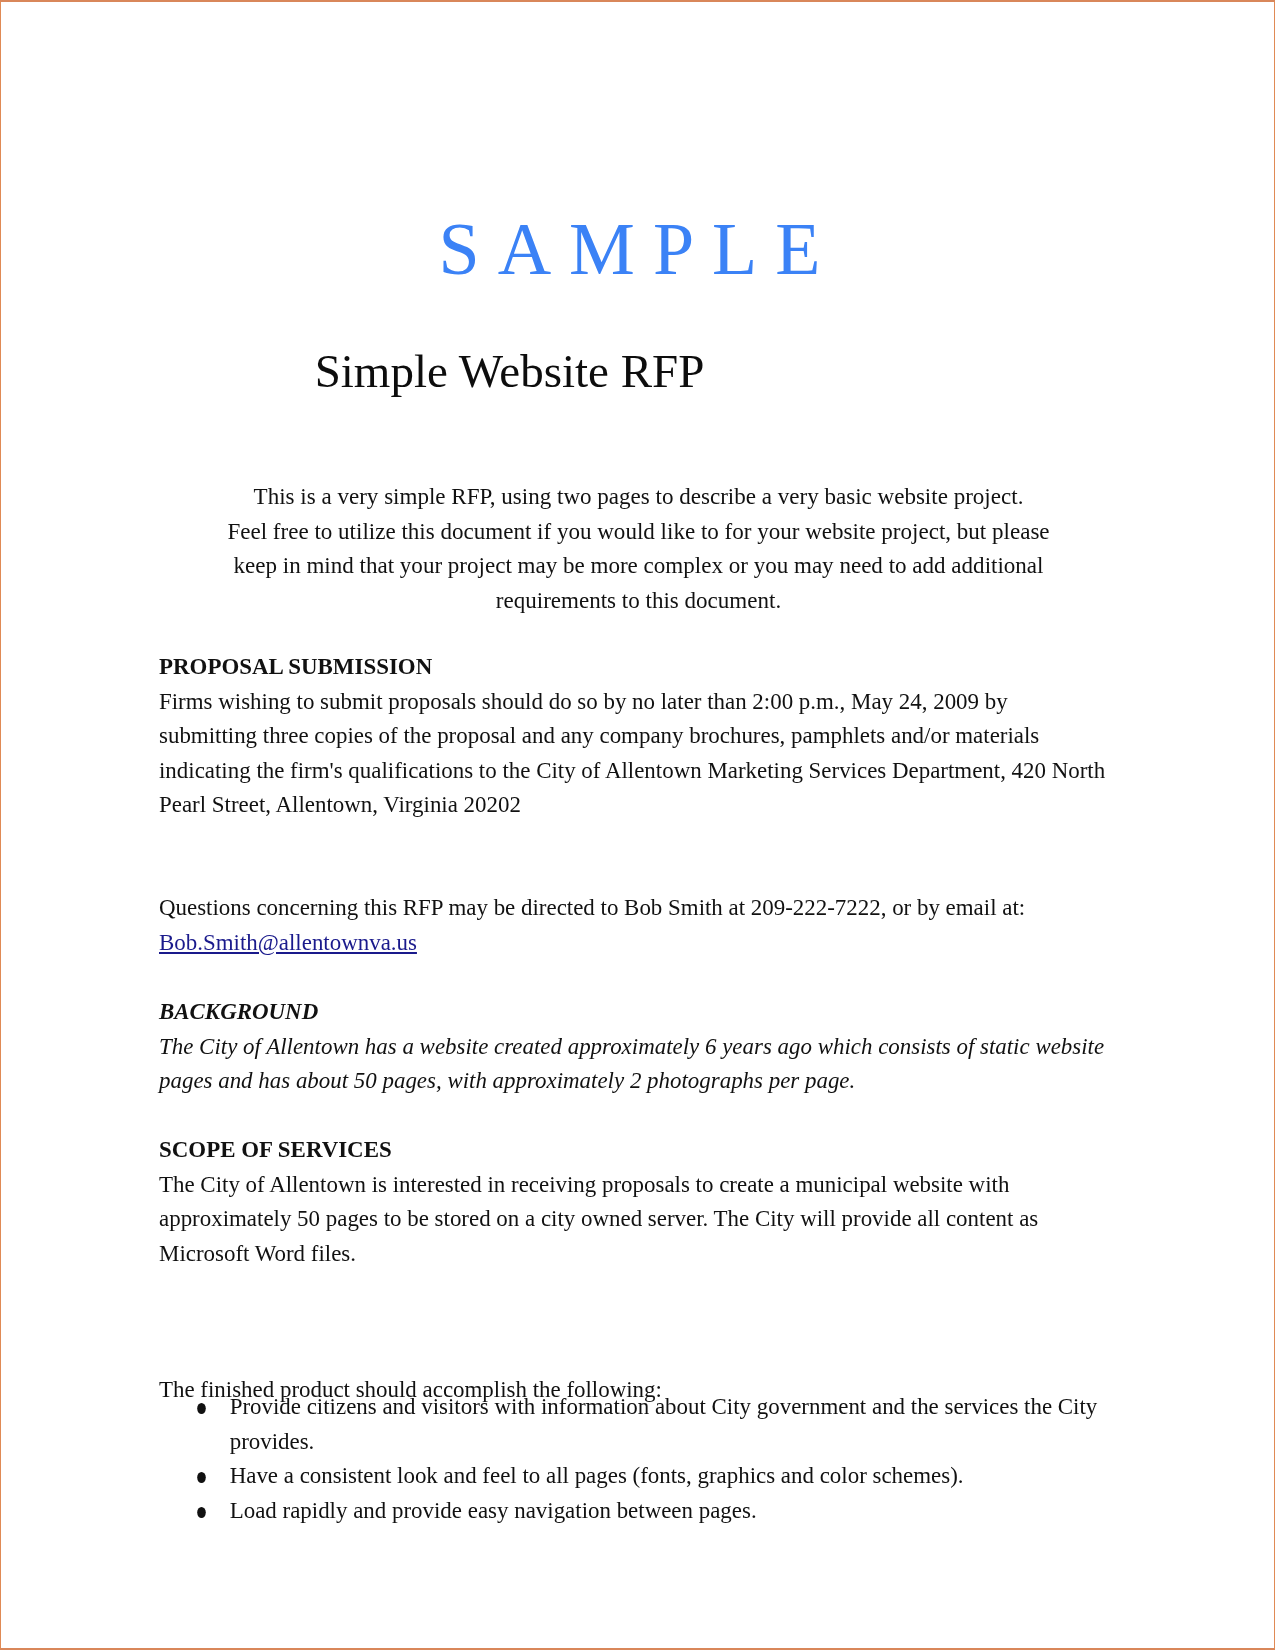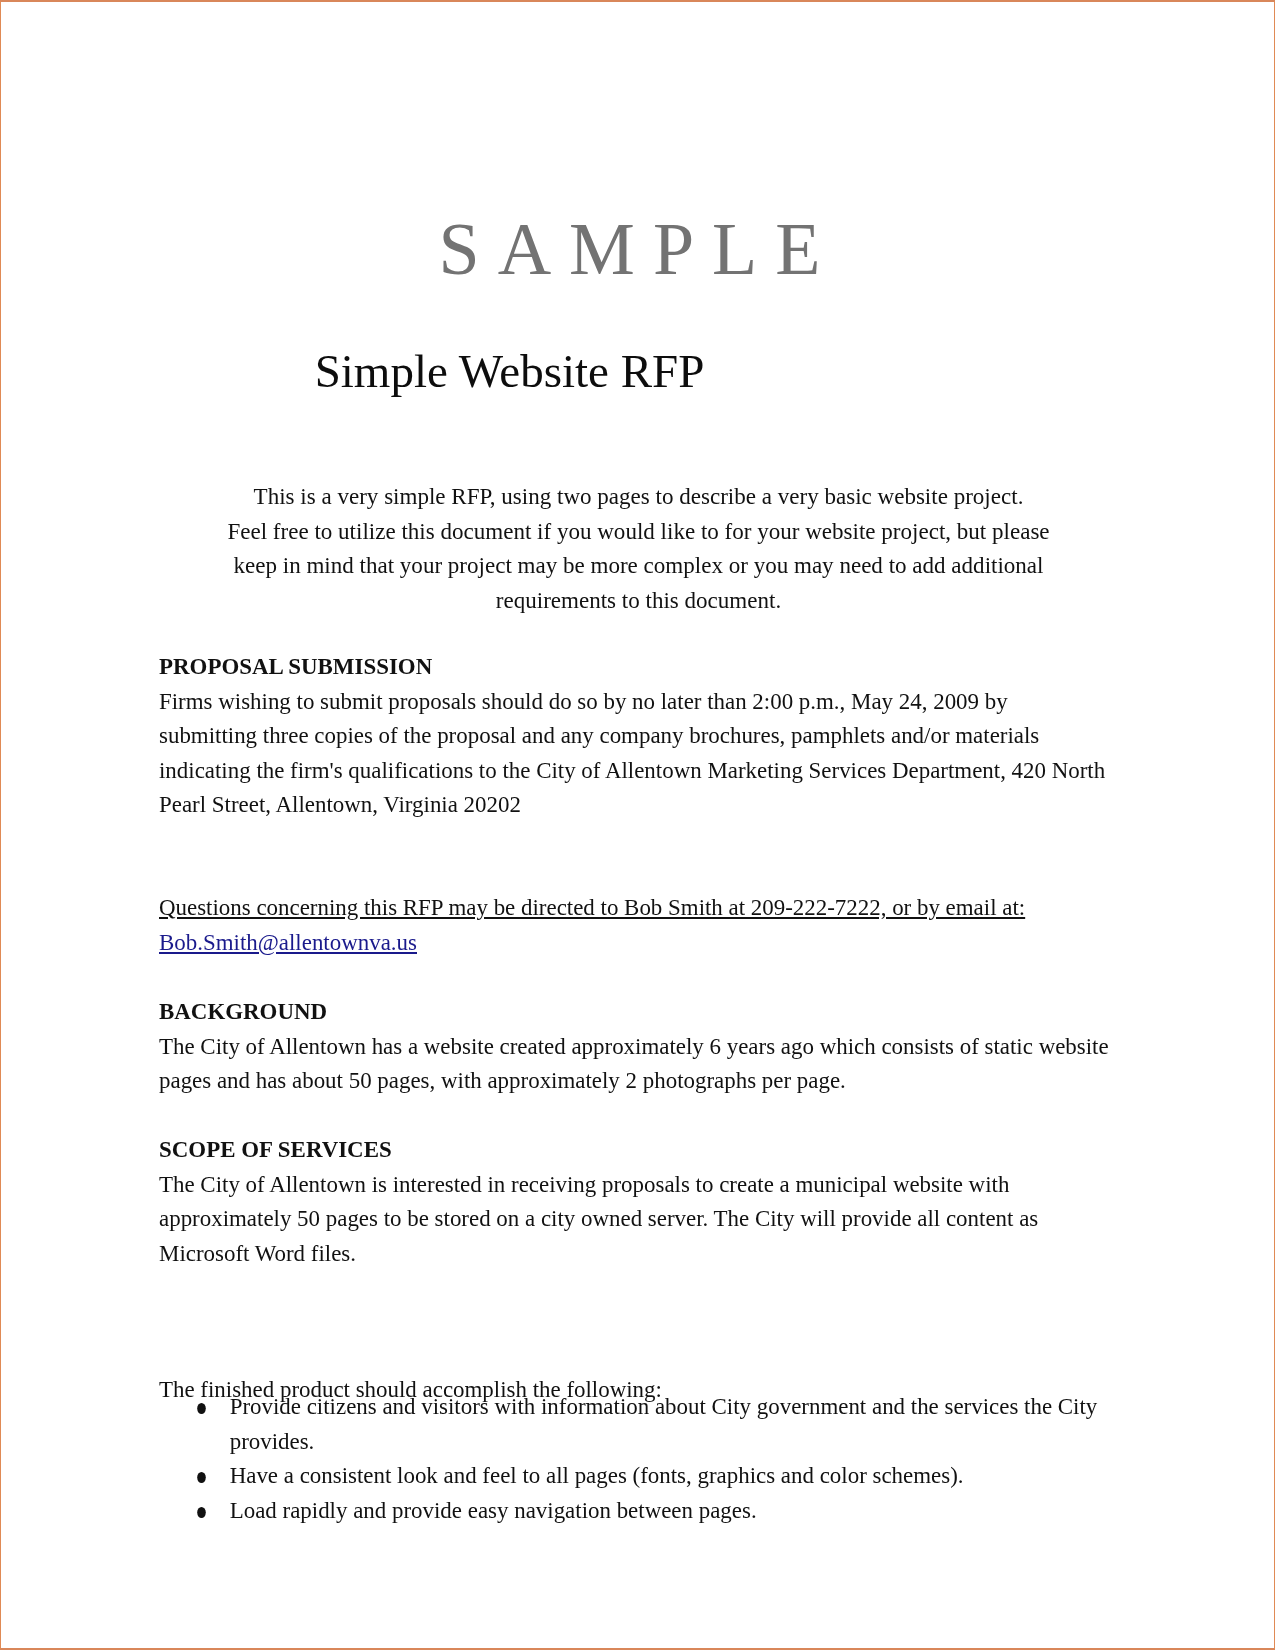--- a/index.html
+++ b/index.html
@@ -13,21 +13,21 @@
     border-top: 2px solid #d9875a;
     border-bottom: 2px solid #d9875a;
     box-sizing: border-box;
   }
   .content {
     position: absolute; left: 0; top: 0; width: 1277px;
     transform-origin: 0 0;
   }
   .stamp {
     position: absolute; left: 0; width: 1277px; top: 212px; text-align: center;
-    font-size: 74px; letter-spacing: 18px; line-height: 1; color: #737373;
+    font-size: 74px; letter-spacing: 18px; line-height: 1; color: #3b82f6;
   }
   .title {
     position: absolute; left: 0; width: 1019px; top: 348px; text-align: center;
     font-size: 47px; line-height: 1; color: #0d0d0d;
   }
   .intro {
     position: absolute; left: 150px; width: 977px; top: 479px; text-align: center;
     font-size: 24px; line-height: 34.5px; transform: scaleX(0.96); transform-origin: 50% 0;
   }
   .intro span { display: block; white-space: nowrap; }
@@ -66,28 +66,28 @@
   <div class="section" style="top:649px;">
     <div class="inner">
       <span class="heading">PROPOSAL SUBMISSION</span>
       <span class="line">Firms wishing to submit proposals should do so by no later than 2:00 p.m., May 24, 2009 by</span>
       <span class="line">submitting three copies of the proposal and any company brochures, pamphlets and/or materials</span>
       <span class="line">indicating the firm's qualifications to the City of Allentown Marketing Services Department, 420 North</span>
       <span class="line">Pearl Street, Allentown, Virginia 20202</span>
     </div>
   </div>
 
-  <div class="section" style="top:890px;text-decoration:underline;">
+  <div class="section" style="top:890px;">
     <div class="inner">
       <span class="line">Questions concerning this RFP may be directed to Bob Smith at 209-222-7222, or by email at:</span>
       <span class="line"><a class="email-link">Bob.Smith@allentownva.us</a></span>
     </div>
   </div>
 
-  <div class="section" style="top:994px;">
+  <div class="section" style="top:994px;font-style:italic;">
     <div class="inner">
       <span class="heading">BACKGROUND</span>
       <span class="line">The City of Allentown has a website created approximately 6 years ago which consists of static website</span>
       <span class="line">pages and has about 50 pages, with approximately 2 photographs per page.</span>
     </div>
   </div>
 
   <div class="section" style="top:1132px;">
     <div class="inner">
       <span class="heading">SCOPE OF SERVICES</span>

